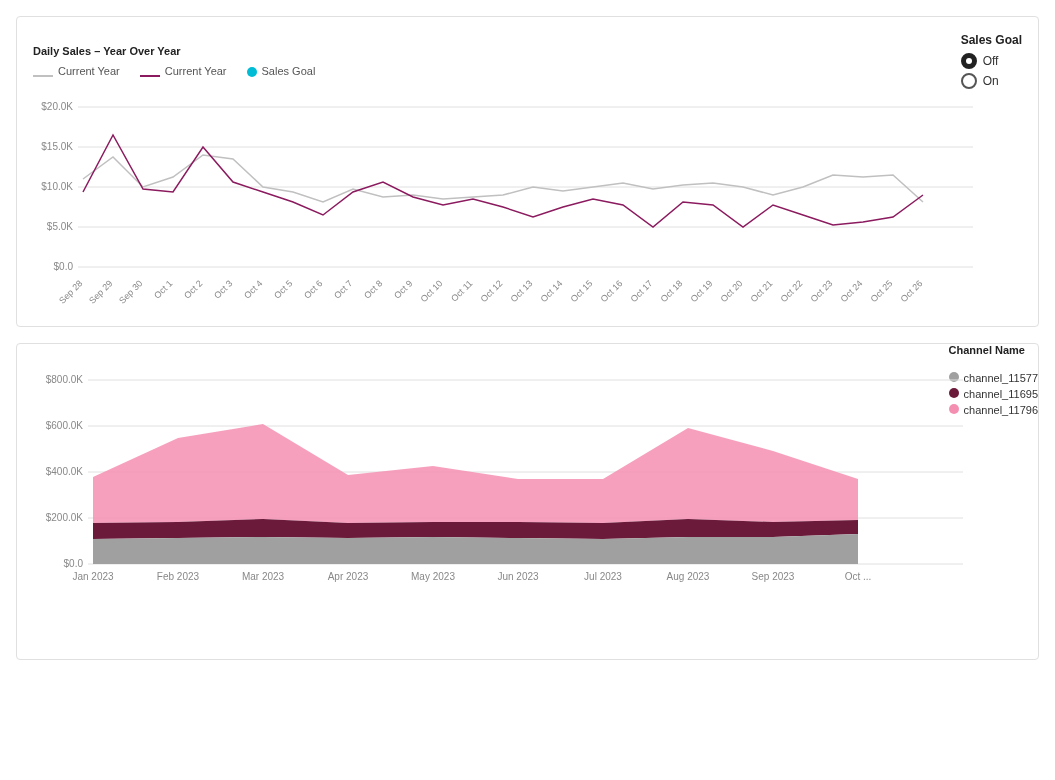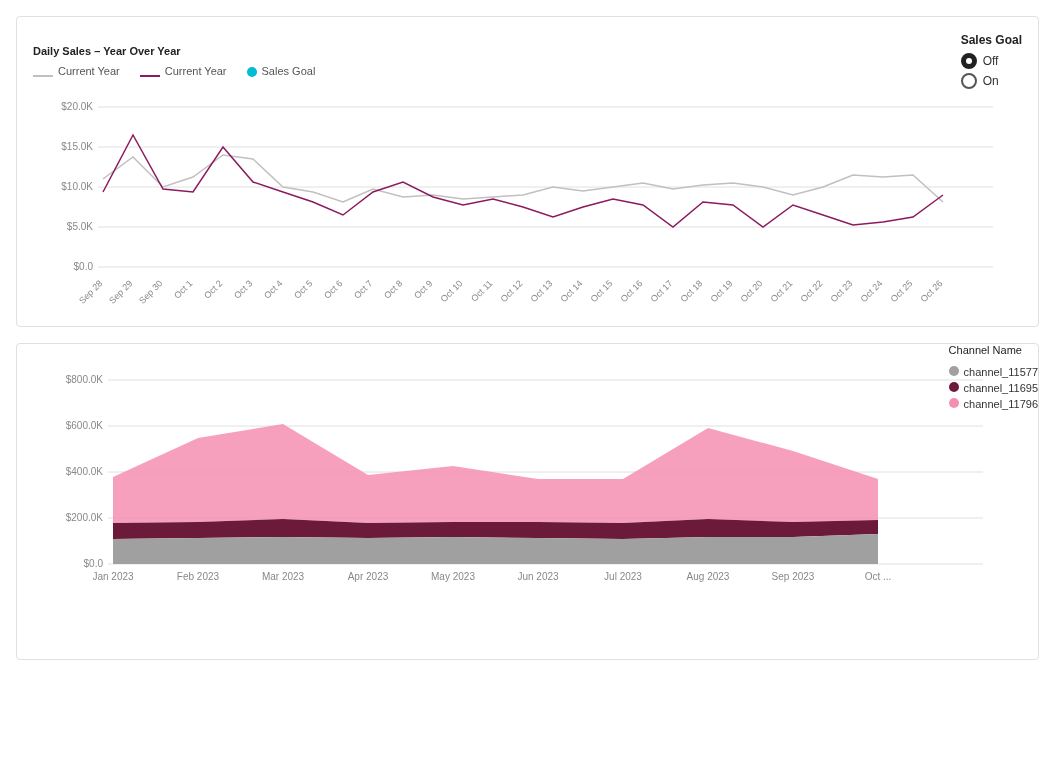--- a/index.html
+++ b/index.html
@@ -89,34 +89,33 @@
       content: '';
       width: 6px;
       height: 6px;
       border-radius: 50%;
       background: #fff;
     }
     
     .chart-area {
       position: relative;
       width: 100%;
-      text-align: center;
     }
     svg text {
       font-family: Arial, sans-serif;
     }
     .channel-legend {
       position: absolute;
       top: 0;
       right: 0;
       font-size: 11px;
     }
     .channel-legend .label {
-      font-weight: normal;
-      margin-bottom: 10px;
+      font-weight: bold;
+      margin-bottom: 16px;
       color: #222;
     }
     .channel-legend-item {
       display: flex;
       align-items: flex-start;
       gap: 5px;
       margin-bottom: 4px;
     }
   </style>
 </head>

